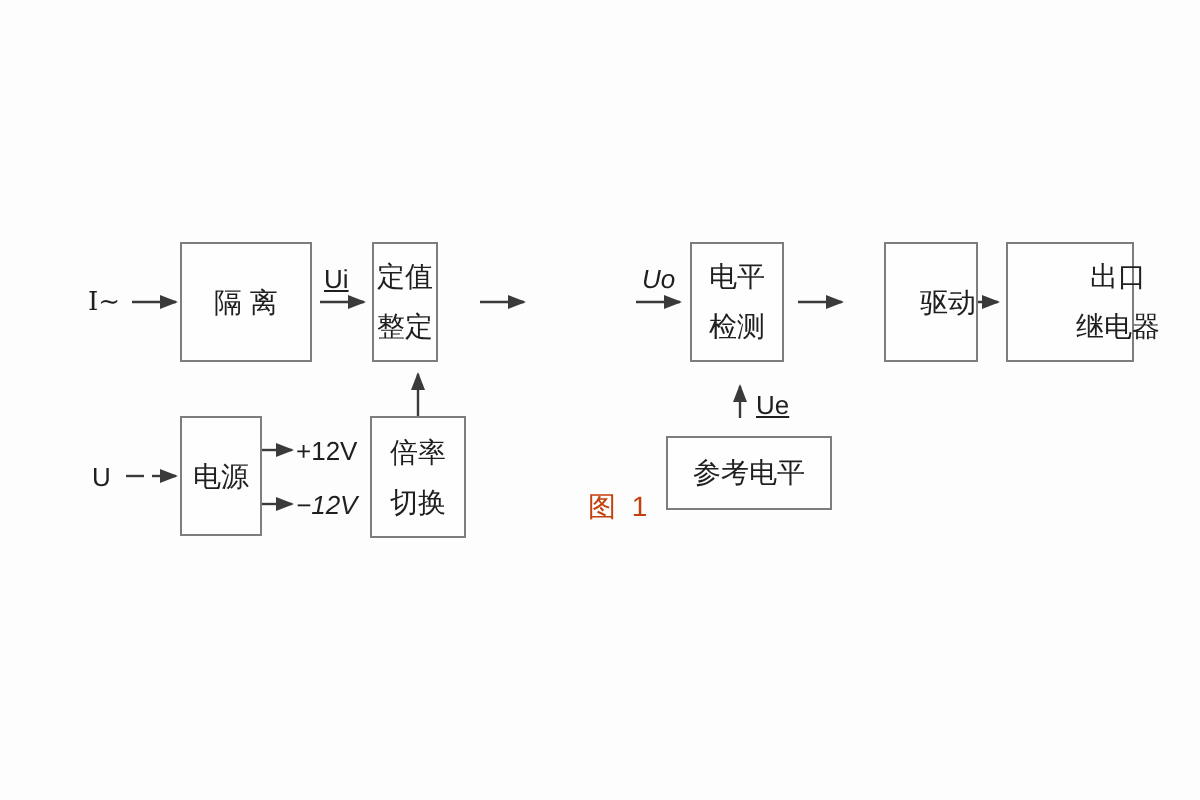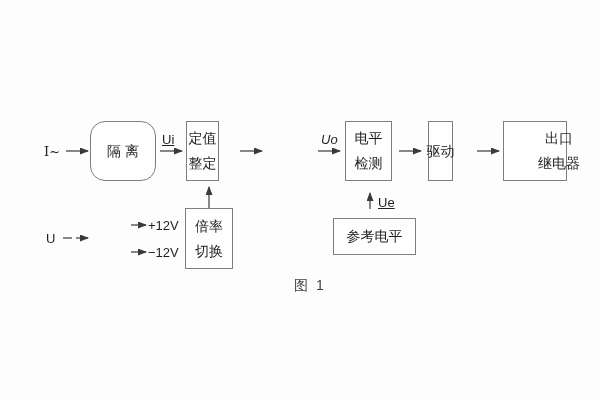--- a/index.html
+++ b/index.html
@@ -23,23 +23,22 @@
     white-space:pre;
   }
   .siglabel{
     position:absolute;
     font-size:13px;color:#1f1f1f;
     white-space:nowrap;
   }
   .serif{font-family:"DejaVu Serif","Liberation Serif",serif;}
   .caption{
     position:absolute;
-    font-size:14px;color:#404040;
+    font-size:14px;color:#c2410c;
     letter-spacing:2px;
-    margin-top:32px;
   }
 </style>
 </head>
 <body>
 
 <div class="canvas">
 
   <svg class="connector-layer" viewBox="0 0 600 400" xmlns="http://www.w3.org/2000/svg">
     <defs>
       <marker id="ah" markerUnits="userSpaceOnUse" markerWidth="9" markerHeight="8" refX="8" refY="3.5" orient="auto">
@@ -58,44 +57,47 @@
       <line x1="76" y1="238" x2="88" y2="238" marker-end="url(#ah)"></line>
 
       <line x1="131" y1="225" x2="146" y2="225" marker-end="url(#ah)"></line>
       <line x1="131" y1="252" x2="146" y2="252" marker-end="url(#ah)"></line>
 
       <line x1="209" y1="208" x2="209" y2="187" marker-end="url(#ah)"></line>
       <line x1="370" y1="209" x2="370" y2="193" marker-end="url(#ah)"></line>
     </g>
   </svg>
 
-  <div class="box" style="left:90px;top:121px;width:66px;height:60px;border-radius:15px;">
+  <div class="box" style="left:90px;top:121px;width:66px;height:60px;">
     <span>隔 离</span>
   </div>
 
   <div class="box" style="left:186px;top:121px;width:33px;height:60px;">
     <span>定值</span>
     <span>整定</span>
   </div>
 
 
   <div class="box" style="left:345px;top:121px;width:47px;height:60px;">
     <span>电平</span>
     <span>检测</span>
   </div>
 
-  <div class="box" style="left:428px;top:121px;width:25px;height:60px;">
+  <div class="box" style="left:442px;top:121px;width:47px;height:60px;align-items:flex-end;">
     <span>驱动</span>
   </div>
 
   <div class="box" style="left:503px;top:121px;width:64px;height:60px;padding-left:48px;">
     <span>出口</span>
     <span>继电器</span>
   </div>
 
+  <div class="box" style="left:90px;top:208px;width:41px;height:60px;">
+    <span>电源</span>
+  </div>
 
   <div class="box" style="left:185px;top:208px;width:48px;height:61px;justify-content:center;">
     <span>倍率</span>
     <span>切换</span>
   </div>
 
   <div class="box" style="left:333px;top:218px;width:83px;height:37px;align-items:center;">
     <span>参考电平</span>
   </div>
 
@@ -104,17 +106,17 @@
   <div class="siglabel" style="left:46px;top:231px;">U</div>
 
   <div class="siglabel" style="left:162px;top:132px;text-decoration:underline;">Ui</div>
 
   <div class="siglabel" style="left:321px;top:132px;font-style:italic;">Uo</div>
 
   <div class="siglabel" style="left:378px;top:195px;text-decoration:underline;">Ue</div>
 
   <div class="siglabel" style="left:148px;top:218px;">+12V</div>
 
-  <div class="siglabel" style="left:148px;top:245px;">−12V</div>
+  <div class="siglabel" style="left:148px;top:245px;font-style:italic;">−12V</div>
 
   <div class="caption" style="left:294px;top:245px;">图 1</div>
 
 </div>
 
 </body></html>

